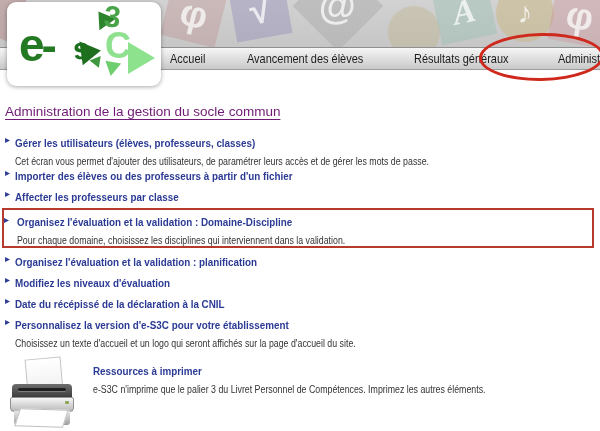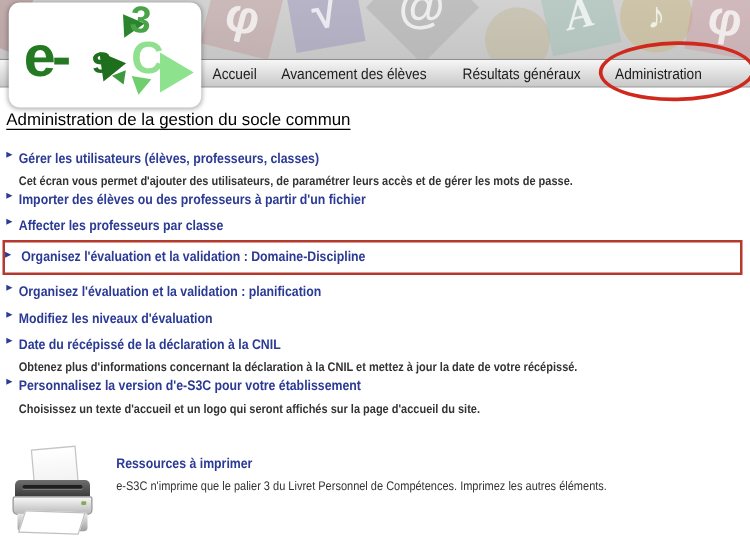--- a/index.html
+++ b/index.html
@@ -21,21 +21,21 @@
   .t3 .glyph{transform:rotate(-45deg);}
   .t4{left:388px;top:6px;width:52px;height:52px;border-radius:50%;background:rgba(185,175,125,.35);}
   .t5{left:436px;top:-16px;background:rgba(150,190,178,.42);transform:rotate(-12deg);
       font-family:"Liberation Serif","DejaVu Serif",serif;font-style:italic;font-size:34px;}
   .t6{left:496px;top:-16px;width:58px;height:58px;border-radius:50%;background:rgba(200,182,128,.5);font-size:30px;}
   .t7{left:552px;top:-12px;background:rgba(205,150,158,.42);transform:rotate(10deg);}
   
   .navbar{position:absolute;left:0;top:47px;width:600px;height:23px;box-sizing:border-box;
     background:linear-gradient(#f6f6f6,#c9c9c9);
     border-top:1px solid #8f8f8f;border-bottom:1px solid #9c9c9c;
-    display:flex;align-items:center;gap:16px;padding-left:170px;}
+    display:flex;align-items:center;gap:38px;padding-left:170px;}
   .nav-item{font-size:12.2px;color:#1c1c1c;display:inline-block;transform:scaleX(.9);
     transform-origin:0 50%;white-space:nowrap;cursor:pointer;}
   
   .logo-card{position:absolute;left:7px;top:2px;width:154px;height:84px;background:#fff;
     border-radius:9px;box-shadow:0 1px 4px rgba(0,0,0,.35);z-index:10;cursor:pointer;}
   .logo-e{position:absolute;left:12px;top:16px;font-size:46px;font-weight:bold;color:#237a23;letter-spacing:-3px;}
   .logo-letter{position:absolute;font-weight:bold;line-height:1;}
   .l-s{left:66px;top:32px;font-size:30px;color:#1d701d;transform:rotate(-6deg);}
   .l-3{left:97px;top:0px;font-size:30px;color:#49a449;transform:rotate(6deg);}
   .l-c{left:98px;top:26px;font-size:36px;color:#8fe08f;}
@@ -43,31 +43,31 @@
   .tr1{left:74px;top:38px;border-left:20px solid #1e6e1e;border-top:12px solid transparent;border-bottom:12px solid transparent;transform:rotate(-8deg);}
   .tr2{left:86px;top:8px;border-bottom:16px solid #2c852c;border-left:10px solid transparent;border-right:10px solid transparent;transform:rotate(-35deg);}
   .tr3{left:121px;top:40px;border-left:27px solid #8de28d;border-top:16px solid transparent;border-bottom:16px solid transparent;}
   .tr4{left:97px;top:60px;border-top:14px solid #6fcf6f;border-left:8px solid transparent;border-right:8px solid transparent;transform:rotate(10deg);}
   .tr5{left:84px;top:56px;border-top:10px solid #3f983f;border-left:6px solid transparent;border-right:6px solid transparent;transform:rotate(-22deg);}
   
   .ellipse{position:absolute;left:479px;top:33px;width:119px;height:42px;border:3px solid #cf281c;
     border-radius:50%;z-index:20;transform:rotate(-1deg);pointer-events:none;}
   
   .content{position:absolute;left:5px;top:88px;width:592px;}
-  .page-title{margin:0 0 14px 0;font-size:13.5px;font-weight:normal;color:#000000;
+  .page-title{margin:16px 0 14px 0;font-size:13.5px;font-weight:normal;color:#701a75;
     text-decoration:underline;text-underline-offset:3px;}
   .admin-item{position:relative;margin:0 3px 3px 0;}
   .admin-item.boxed{border:2px solid #b5392d;padding:2px 4px 4px 0;margin-left:-3px;padding-left:3px;margin-bottom:4px;}
   .bullet{position:absolute;left:0;top:0;font-size:10px;color:#2b3a94;line-height:13px;}
   .admin-item.boxed .bullet{left:0;top:3px;}
   .admin-link{display:inline-block;margin-left:10px;font-size:11.2px;font-weight:bold;color:#2b3a94;
     line-height:13px;white-space:nowrap;transform:scaleX(.88);transform-origin:0 50%;cursor:pointer;text-decoration:none;}
   .desc{margin-left:10px;font-size:10px;color:#333;line-height:12px;white-space:nowrap;
     display:inline-block;transform:scaleX(.88);transform-origin:0 50%;}
-  .desc-row{height:12px;overflow:visible;font-weight:bold;}
+  .desc-row{height:12px;overflow:visible;}
   
   .print-section{position:absolute;left:10px;top:355px;display:flex;}
   .printer{position:relative;width:66px;height:70px;margin-top:3px;}
   .pt-paper{position:absolute;left:16px;top:0;width:34px;height:32px;background:linear-gradient(#fff,#f0f0f0);
     border:1px solid #c4c4c4;transform:rotate(-5deg);}
   .pt-top{position:absolute;left:2px;top:26px;width:60px;height:13px;background:linear-gradient(#6e6e6e,#3d3d3d);
     border-radius:4px 4px 0 0;}
   .pt-slot{position:absolute;left:8px;top:30px;width:48px;height:3px;background:#1f1f1f;border-radius:2px;
     box-shadow:0 1px 0 rgba(255,255,255,.25);}
   .pt-mid{position:absolute;left:0;top:39px;width:64px;height:15px;box-sizing:border-box;
@@ -146,36 +146,36 @@
   </div>
 
   <div class="admin-item">
     <span class="bullet">▸</span>
     <a class="admin-link">Affecter les professeurs par classe</a>
   </div>
 
   <div class="admin-item boxed">
     <span class="bullet">▸</span>
     <a class="admin-link">Organisez l'évaluation et la validation : Domaine-Discipline</a>
+    <div class="desc-row"><span class="desc">Pour chaque domaine, choisissez les disciplines qui interviennent dans la validation.</span></div>
   </div>
 
   <div class="admin-item">
     <span class="bullet">▸</span>
     <a class="admin-link">Organisez l'évaluation et la validation : planification</a>
   </div>
 
   <div class="admin-item">
     <span class="bullet">▸</span>
     <a class="admin-link">Modifiez les niveaux d'évaluation</a>
   </div>
 
   <div class="admin-item">
     <span class="bullet">▸</span>
     <a class="admin-link">Date du récépissé de la déclaration à la CNIL</a>
-    <div class="desc-row"><span class="desc">Obtenez plus d'informations concernant la déclaration à la CNIL et mettez à jour la date de votre récépissé.</span></div>
   </div>
 
   <div class="admin-item">
     <span class="bullet">▸</span>
     <a class="admin-link">Personnalisez la version d'e-S3C pour votre établissement</a>
     <div class="desc-row"><span class="desc">Choisissez un texte d'accueil et un logo qui seront affichés sur la page d'accueil du site.</span></div>
   </div>
 </div>
 
 <div class="print-section">

